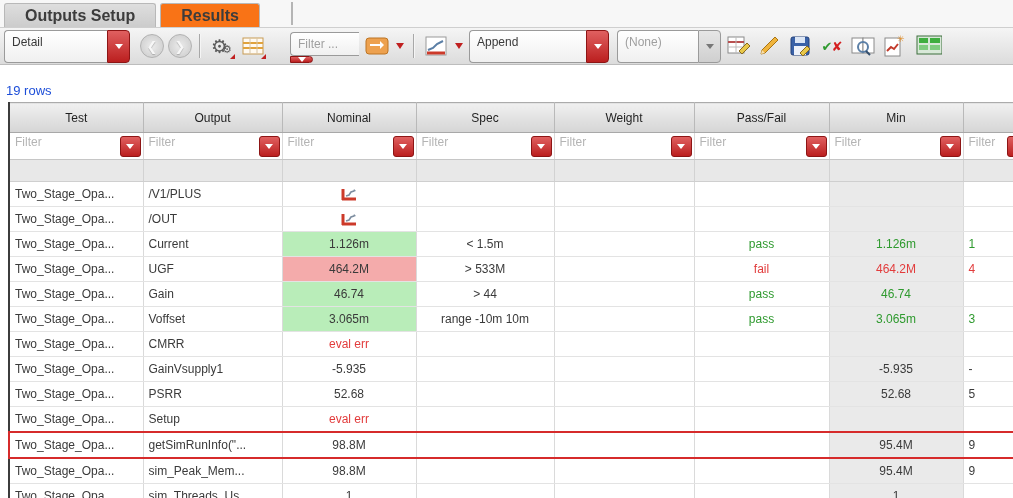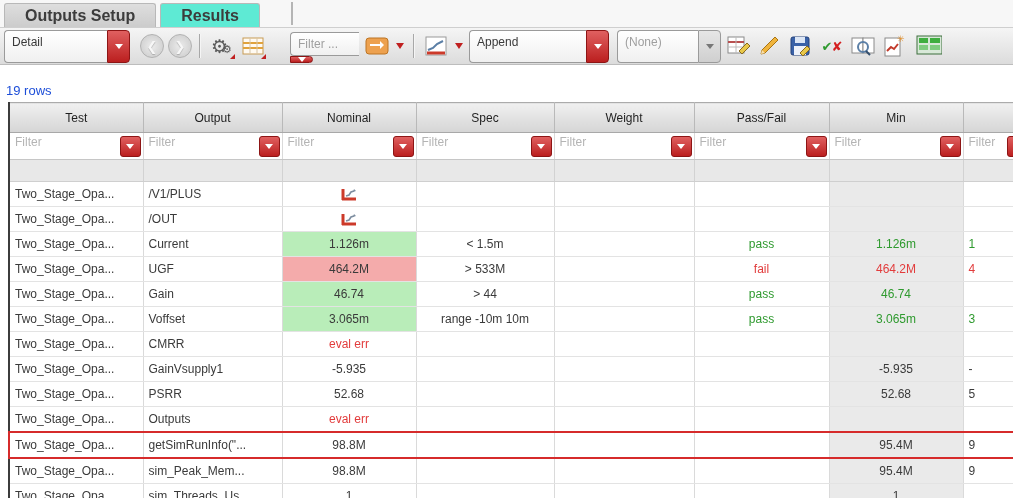--- a/index.html
+++ b/index.html
@@ -6,21 +6,21 @@
   body{
     width:1013px;height:498px;overflow:hidden;background:#ffffff;
     font-family:"Liberation Sans","DejaVu Sans",sans-serif;
     -webkit-font-smoothing:antialiased;
   }
   
   .tabbar{height:27px;background:#f7f7f7;display:flex;align-items:flex-end;position:relative;}
   .tab{height:23px;line-height:23px;padding:0 20px;font-size:16px;font-weight:bold;color:#3c3c3c;
        border:1px solid #b8b8b8;border-bottom:none;border-radius:3px 3px 0 0;margin-left:4px;}
   .tab-unselected{background:linear-gradient(#dedede,#cccccc);}
-  .tab-selected{background:#5eead4;}
+  .tab-selected{background:#f97316;}
   .tabbar-sep{position:absolute;left:291px;top:2px;bottom:2px;width:2px;background:#b5b5b5;}
   
   .toolbar{height:36px;background:linear-gradient(#f5f5f5,#dcdcdc);border-top:1px solid #cfcfcf;
            border-bottom:1px solid #bdbdbd;display:flex;align-items:center;padding:0 4px;gap:4px;}
   .combo{display:flex;height:33px;justify-content:flex-end;}
   .combo-field{background:linear-gradient(#ffffff,#f0f0f0);border:1px solid #9a9a9a;border-right:none;
                border-radius:4px 0 0 4px;font-size:12px;color:#3a3a3a;line-height:22px;padding:0 7px;
                white-space:nowrap;overflow:hidden;}
   .combo-field.placeholder{color:#9f9f9f;}
   .combo-btn{width:21px;border:1px solid #8d1515;border-radius:0 4px 4px 0;
@@ -388,21 +388,21 @@
           <td class="c-left">PSRR</td>
           <td class="c-mid">52.68</td>
           <td class="c-mid"></td>
           <td class="c-mid"></td>
           <td class="c-mid pf"></td>
           <td class="mincol">52.68</td>
           <td class="c-left">5</td>
         </tr>
         <tr>
           <td class="c-left">Two_Stage_Opa...</td>
-          <td class="c-left">Outputs</td>
+          <td class="c-left">Setup</td>
           <td class="c-mid txt-err">eval err</td>
           <td class="c-mid"></td>
           <td class="c-mid"></td>
           <td class="c-mid pf"></td>
           <td class="mincol"></td>
           <td class="c-left"></td>
         </tr>
         <tr class="hl">
           <td class="c-left">Two_Stage_Opa...</td>
           <td class="c-left">getSimRunInfo("...</td>

